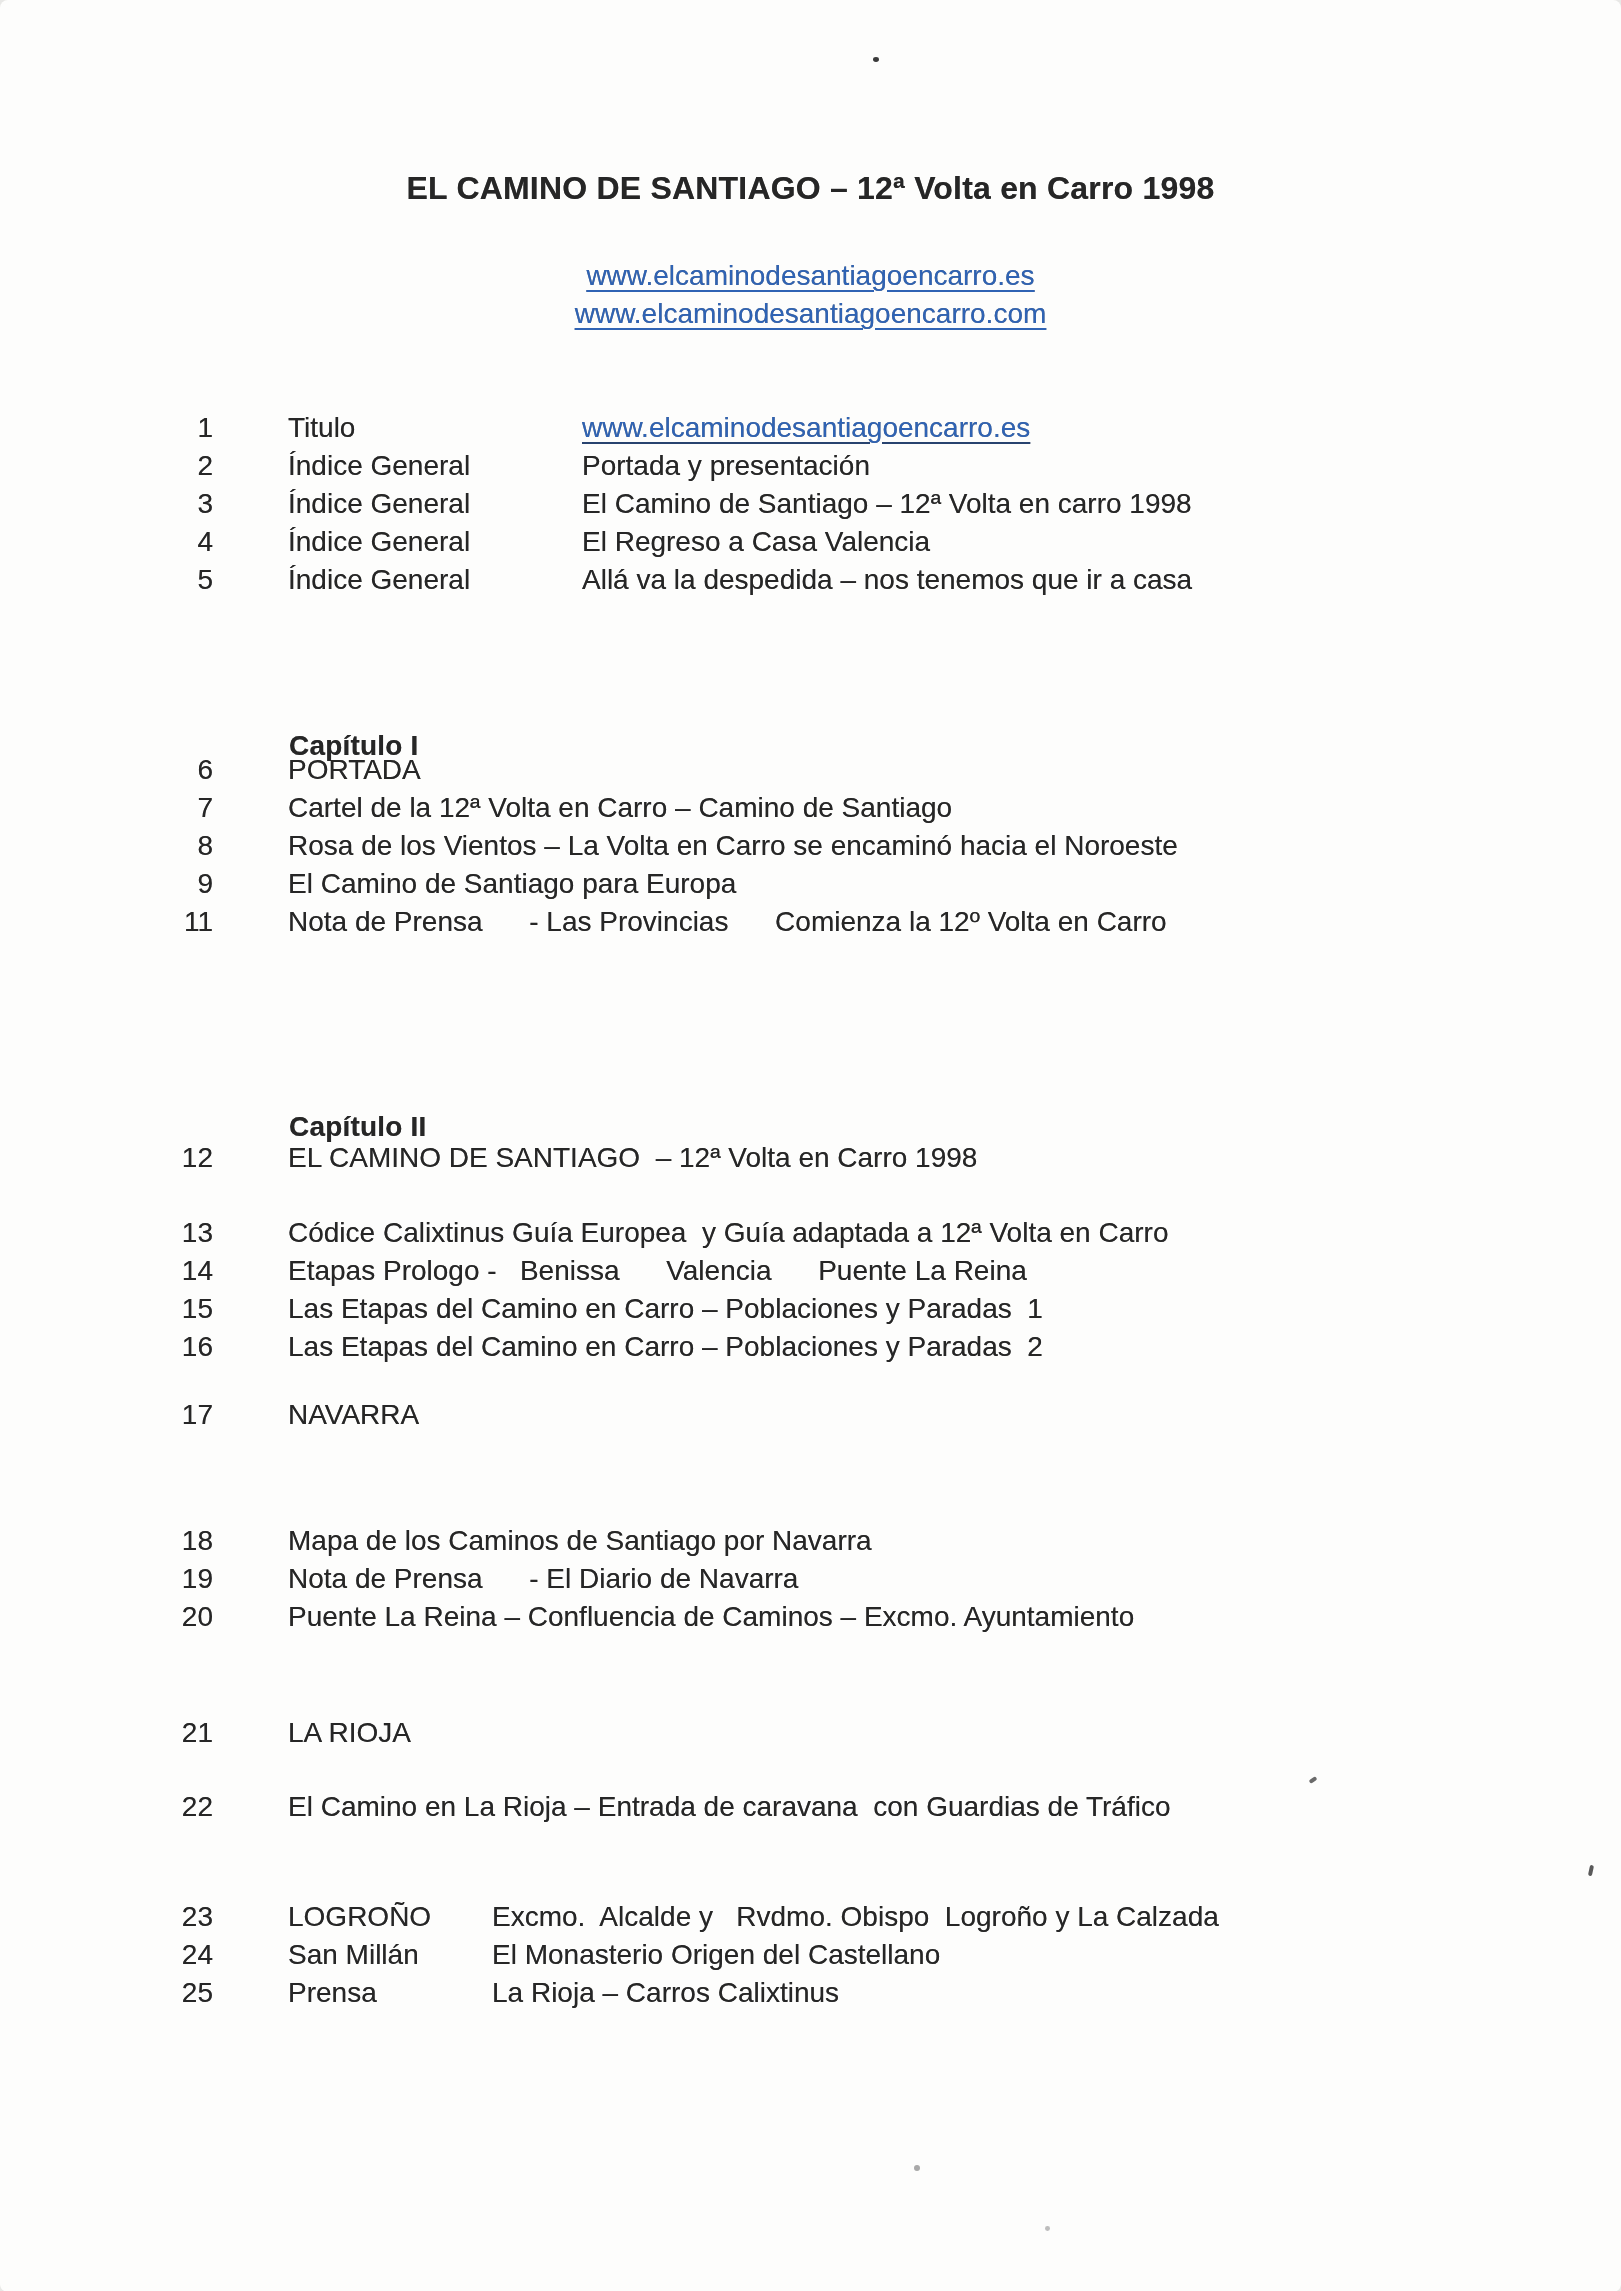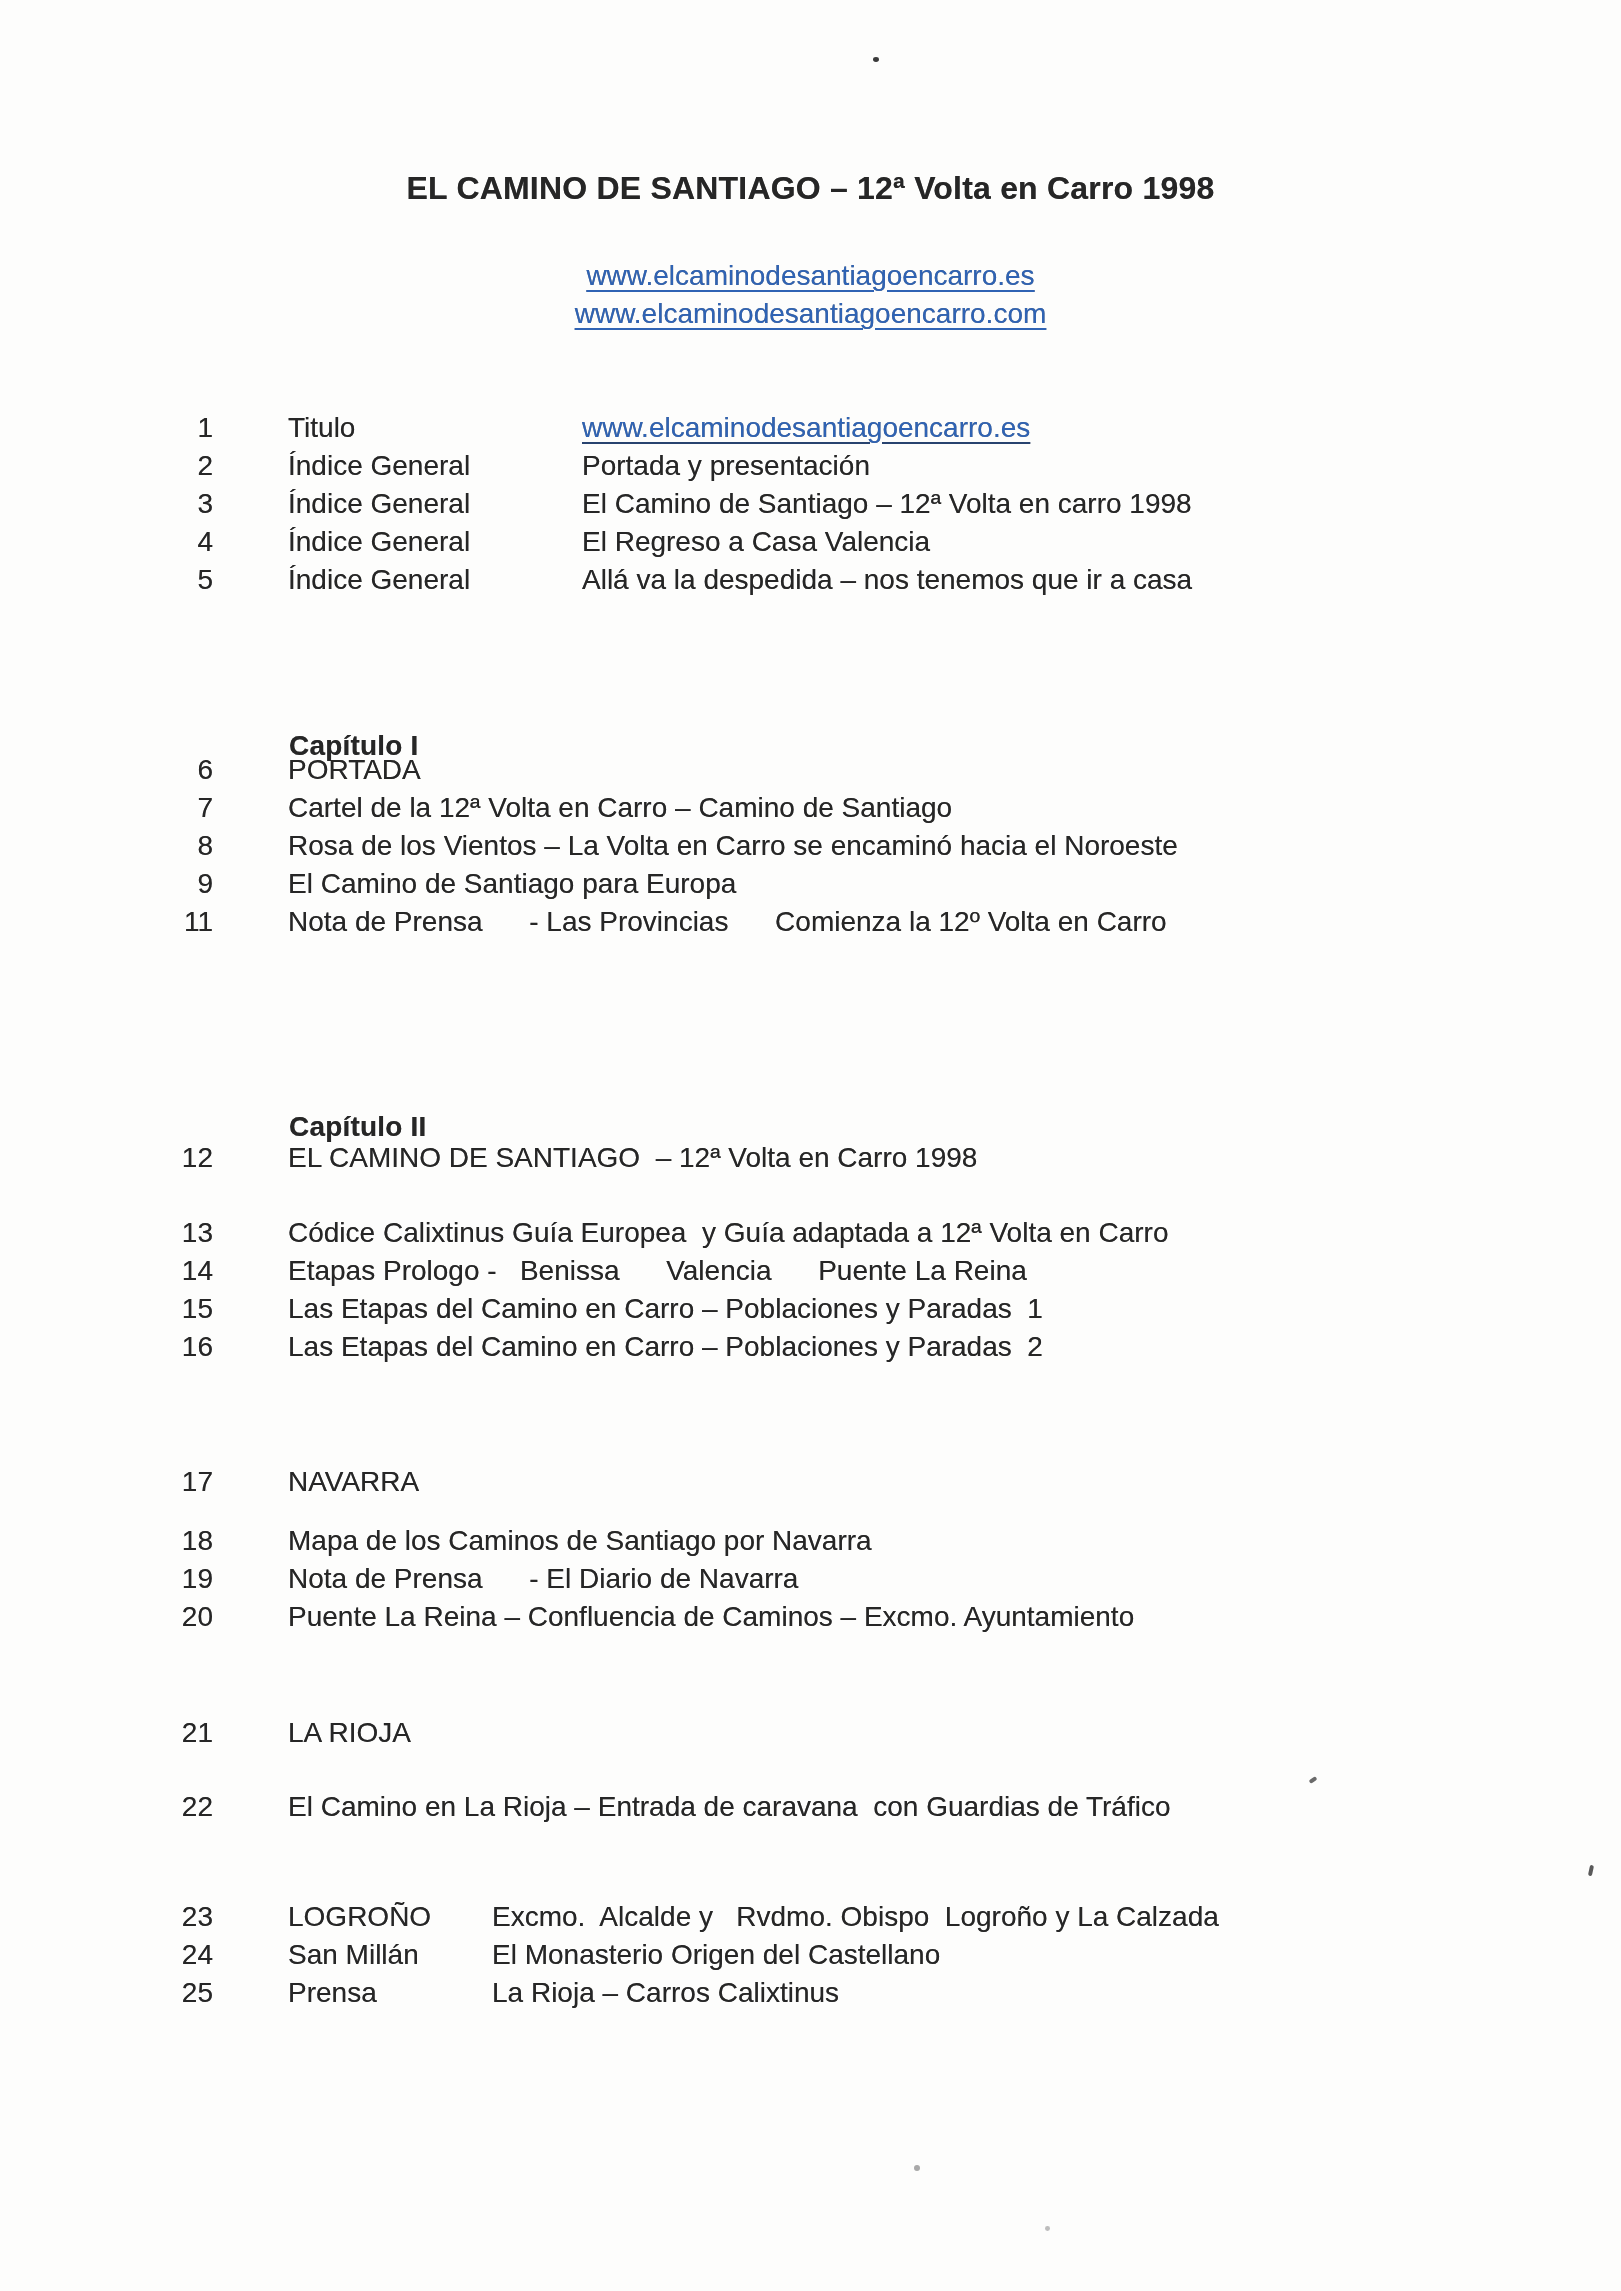--- a/index.html
+++ b/index.html
@@ -9,20 +9,21 @@
     width: 1621px;
     height: 2292px;
     margin: 0 auto;
     background: #fdfdfc;
     overflow: hidden;
     font-family: "Liberation Sans", sans-serif;
     color: #262626;
     font-size: 28px;
     line-height: 38px;
     text-shadow: 0 0 0.5px rgba(20,20,20,0.55);
+    border-radius: 8px;
   }
   .doc-title {
     position: absolute;
     top: 167px; left: 0; right: 0;
     text-align: center;
     font-size: 32px;
     font-weight: bold;
     line-height: 43px;
     letter-spacing: 0.2px;
   }
@@ -64,21 +65,21 @@
   .speck.s3 { left: 1589px; top: 1865px; width: 3.9px; height: 10.8px; background:#5a5a5a; transform: rotate(12deg); border-radius: 2px; }
   .speck.s4 { left: 914px; top: 2165px; width: 5.9px; height: 5.9px; background:#a9a9a9; }
   .speck.s5 { left: 1045px; top: 2226px; width: 4.9px; height: 4.9px; background:#bdbdbd; }
   
   #intro-rows   { top: 409px; }
   #cap1-heading { top: 682px; }
   #ch1-rows     { top: 751px; }
   #cap2-heading { top: 1063px; }
   #row12        { top: 1139px; }
   #ch2-rows     { top: 1214px; }
-  #row17        { top: 1463px; }
+  #row17        { top: 1396px; }
   #navarra-rows { top: 1522px; }
   #row21        { top: 1714px; }
   #row22        { top: 1788px; }
   #rioja-rows   { top: 1863px; margin-top: 35px; }
 </style>
 </head>
 <body>
 
 <div class="page">
 

